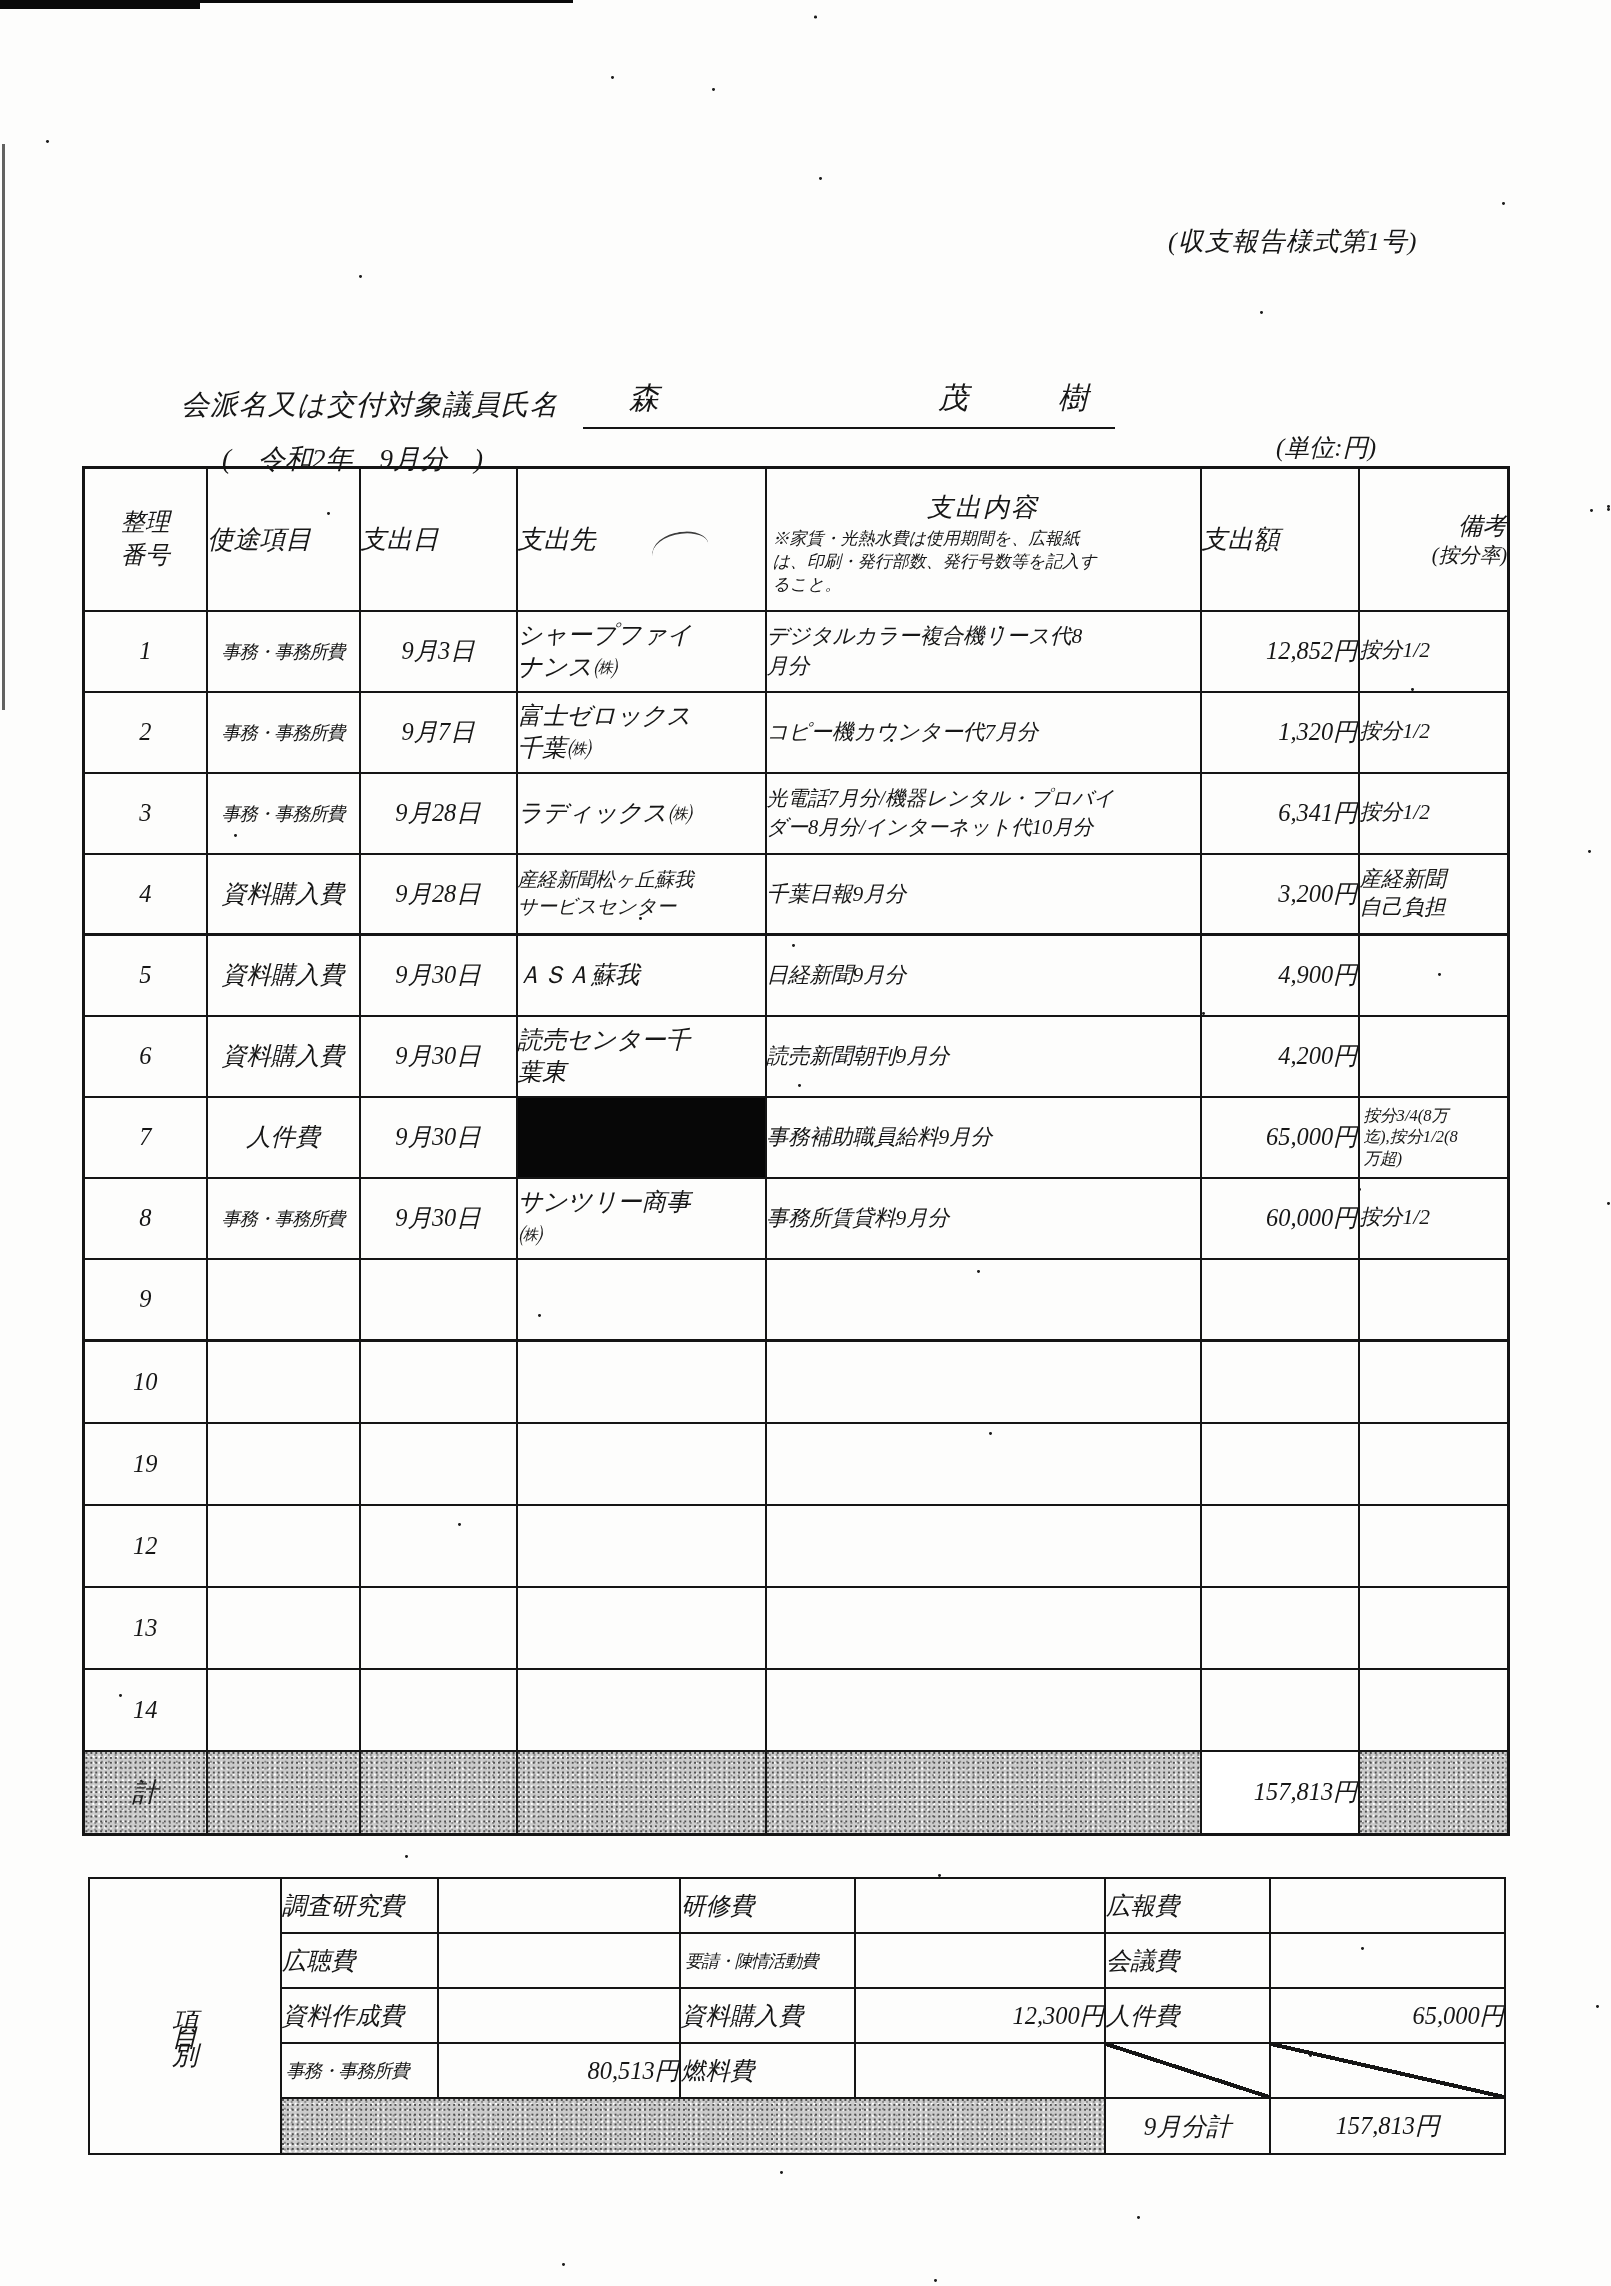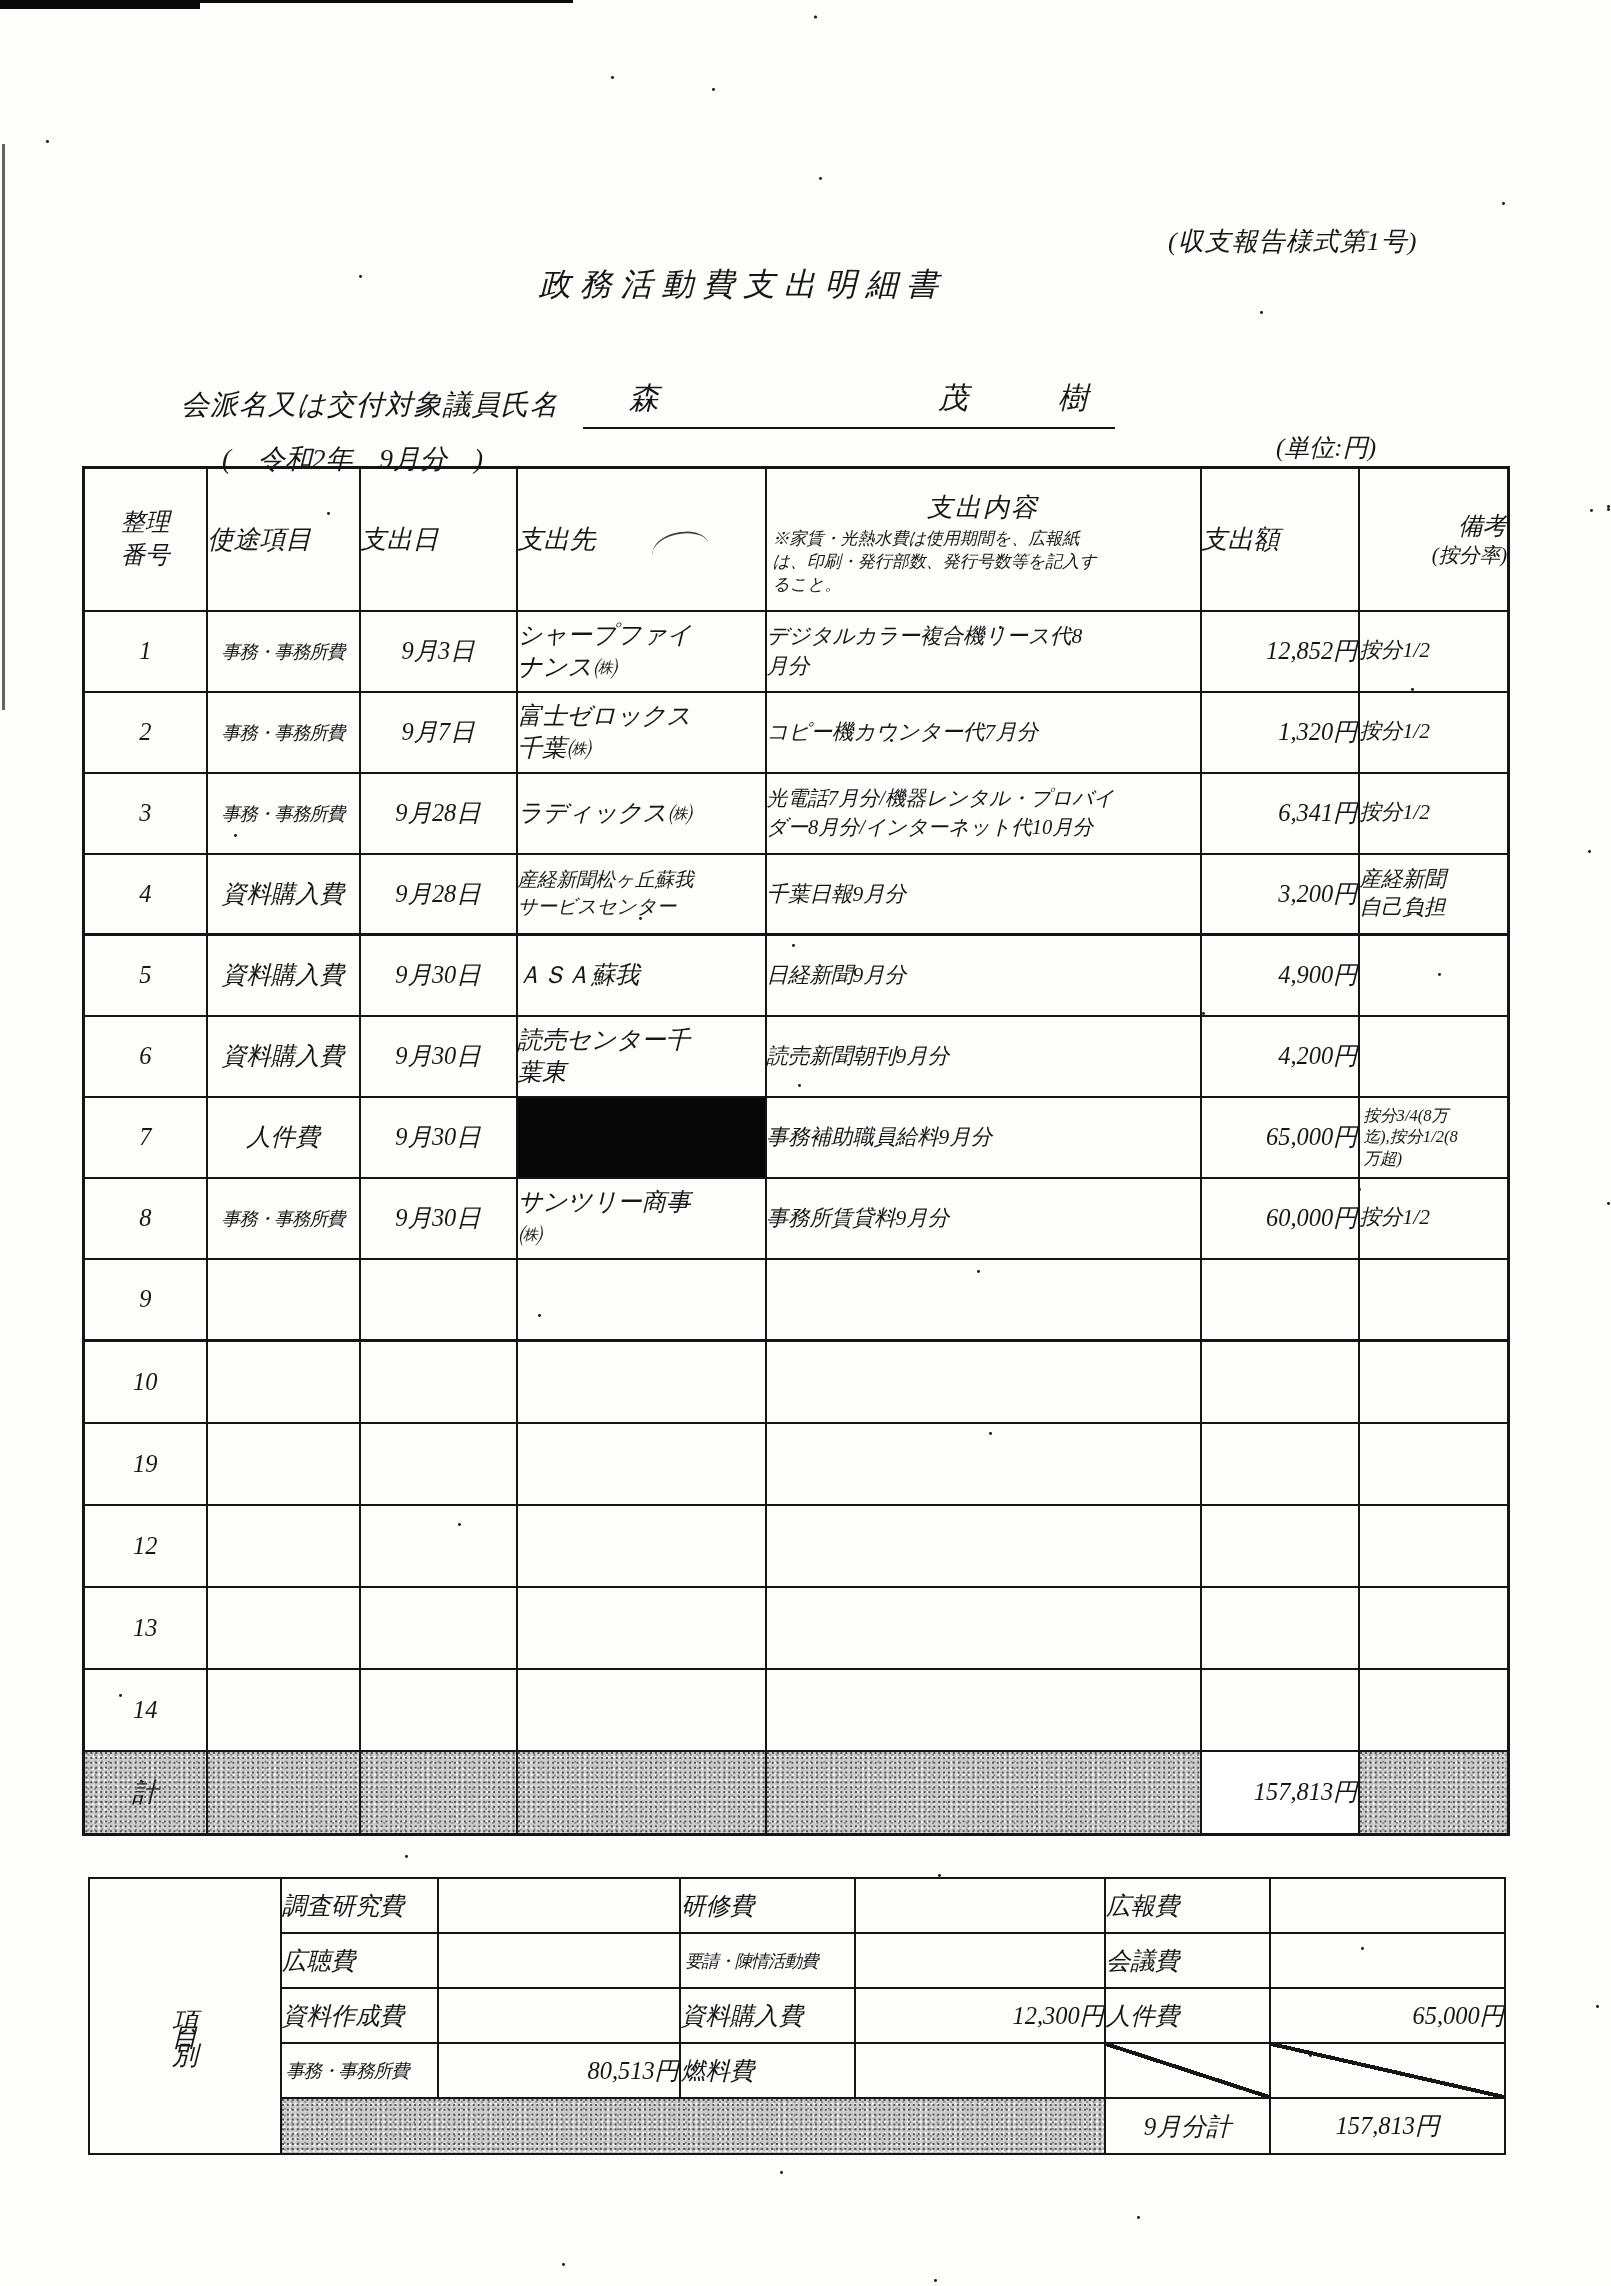--- a/index.html
+++ b/index.html
@@ -114,21 +114,20 @@
 
 <div class="page">
 
   <div class="abs bar-top"></div>
   <div class="abs line-top"></div>
   <div class="abs line-left"></div>
   <div class="abs dots"></div>
   <div class="abs squiggle"></div>
 
   <div class="abs form-label">(収支報告様式第1号)</div>
-  <div class="abs doc-title">政務活動費支出明細書</div>
   <div class="abs name-label">会派名又は交付対象議員氏名</div>
   <span class="abs name-char nc1">森</span>
   <span class="abs name-char nc2">茂</span>
   <span class="abs name-char nc3">樹</span>
   <div class="abs name-underline"></div>
   <div class="abs period-label">(　令和2年　9月分　)</div>
   <div class="abs unit-label">(単位:円)</div>
 
   <table class="abs main-table">
     <colgroup>

